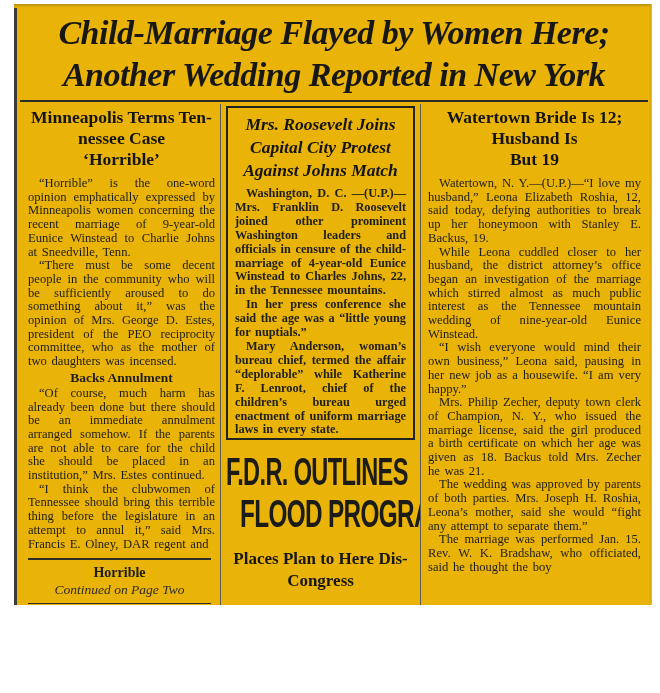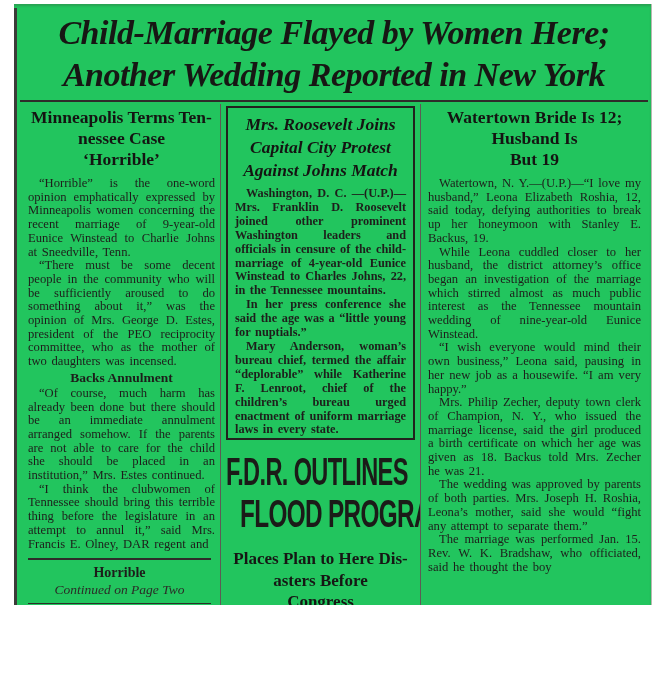--- a/index.html
+++ b/index.html
@@ -4,21 +4,21 @@
 <style>
   * { margin:0; padding:0; box-sizing:border-box; }
   html,body { background:#ffffff; }
   .page {
     position:relative; width:660px; height:693px; background:#ffffff;
     font-family:"Liberation Serif", serif; overflow:hidden;
   }
   
   .clipping {
     position:absolute; left:14px; top:4px; width:638px; height:601px;
-    background:#22c55e; overflow:hidden;
+    background:#eab308; overflow:hidden;
     border-right:1px solid #b9b7b1;
     box-shadow:inset 0 2px 2px rgba(60,58,50,.25);
   }
   .scan-edge-left {
     position:absolute; left:0; top:4px; width:3px; height:597px; background:#3b3b38;
   }
   .masthead { position:absolute; left:8px; top:8px; width:624px; text-align:center; }
   .masthead-line {
     font-weight:bold; font-style:italic; font-size:34px; line-height:42px;
     color:#171714; white-space:nowrap; letter-spacing:-.5px;
@@ -128,21 +128,20 @@
           <p class="body-p">In her press conference she said the age was a “little young for nuptials.”</p>
           <p class="body-p">Mary Anderson, woman’s bureau chief, termed the affair “deplorable” while Katherine F. Lenroot, chief of the children’s bureau urged enactment of uniform marriage laws in every state.</p>
         </div>
 
         <div class="fdr">
           <div class="fdr-line">F.D.R. OUTLINES</div>
           <div class="fdr-line fdr-line2">FLOOD PROGRAM</div>
         </div>
         <div class="fdr-sub">
           <div>Places Plan to Here Dis-</div>
-          <div>asters Before</div>
           <div>Congress</div>
         </div>
       </div>
 
       <div class="v-rule"></div>
 
       <div class="col col-right">
         <div class="col-head">
           <div>Watertown Bride Is 12;</div>
           <div>Husband Is</div>

